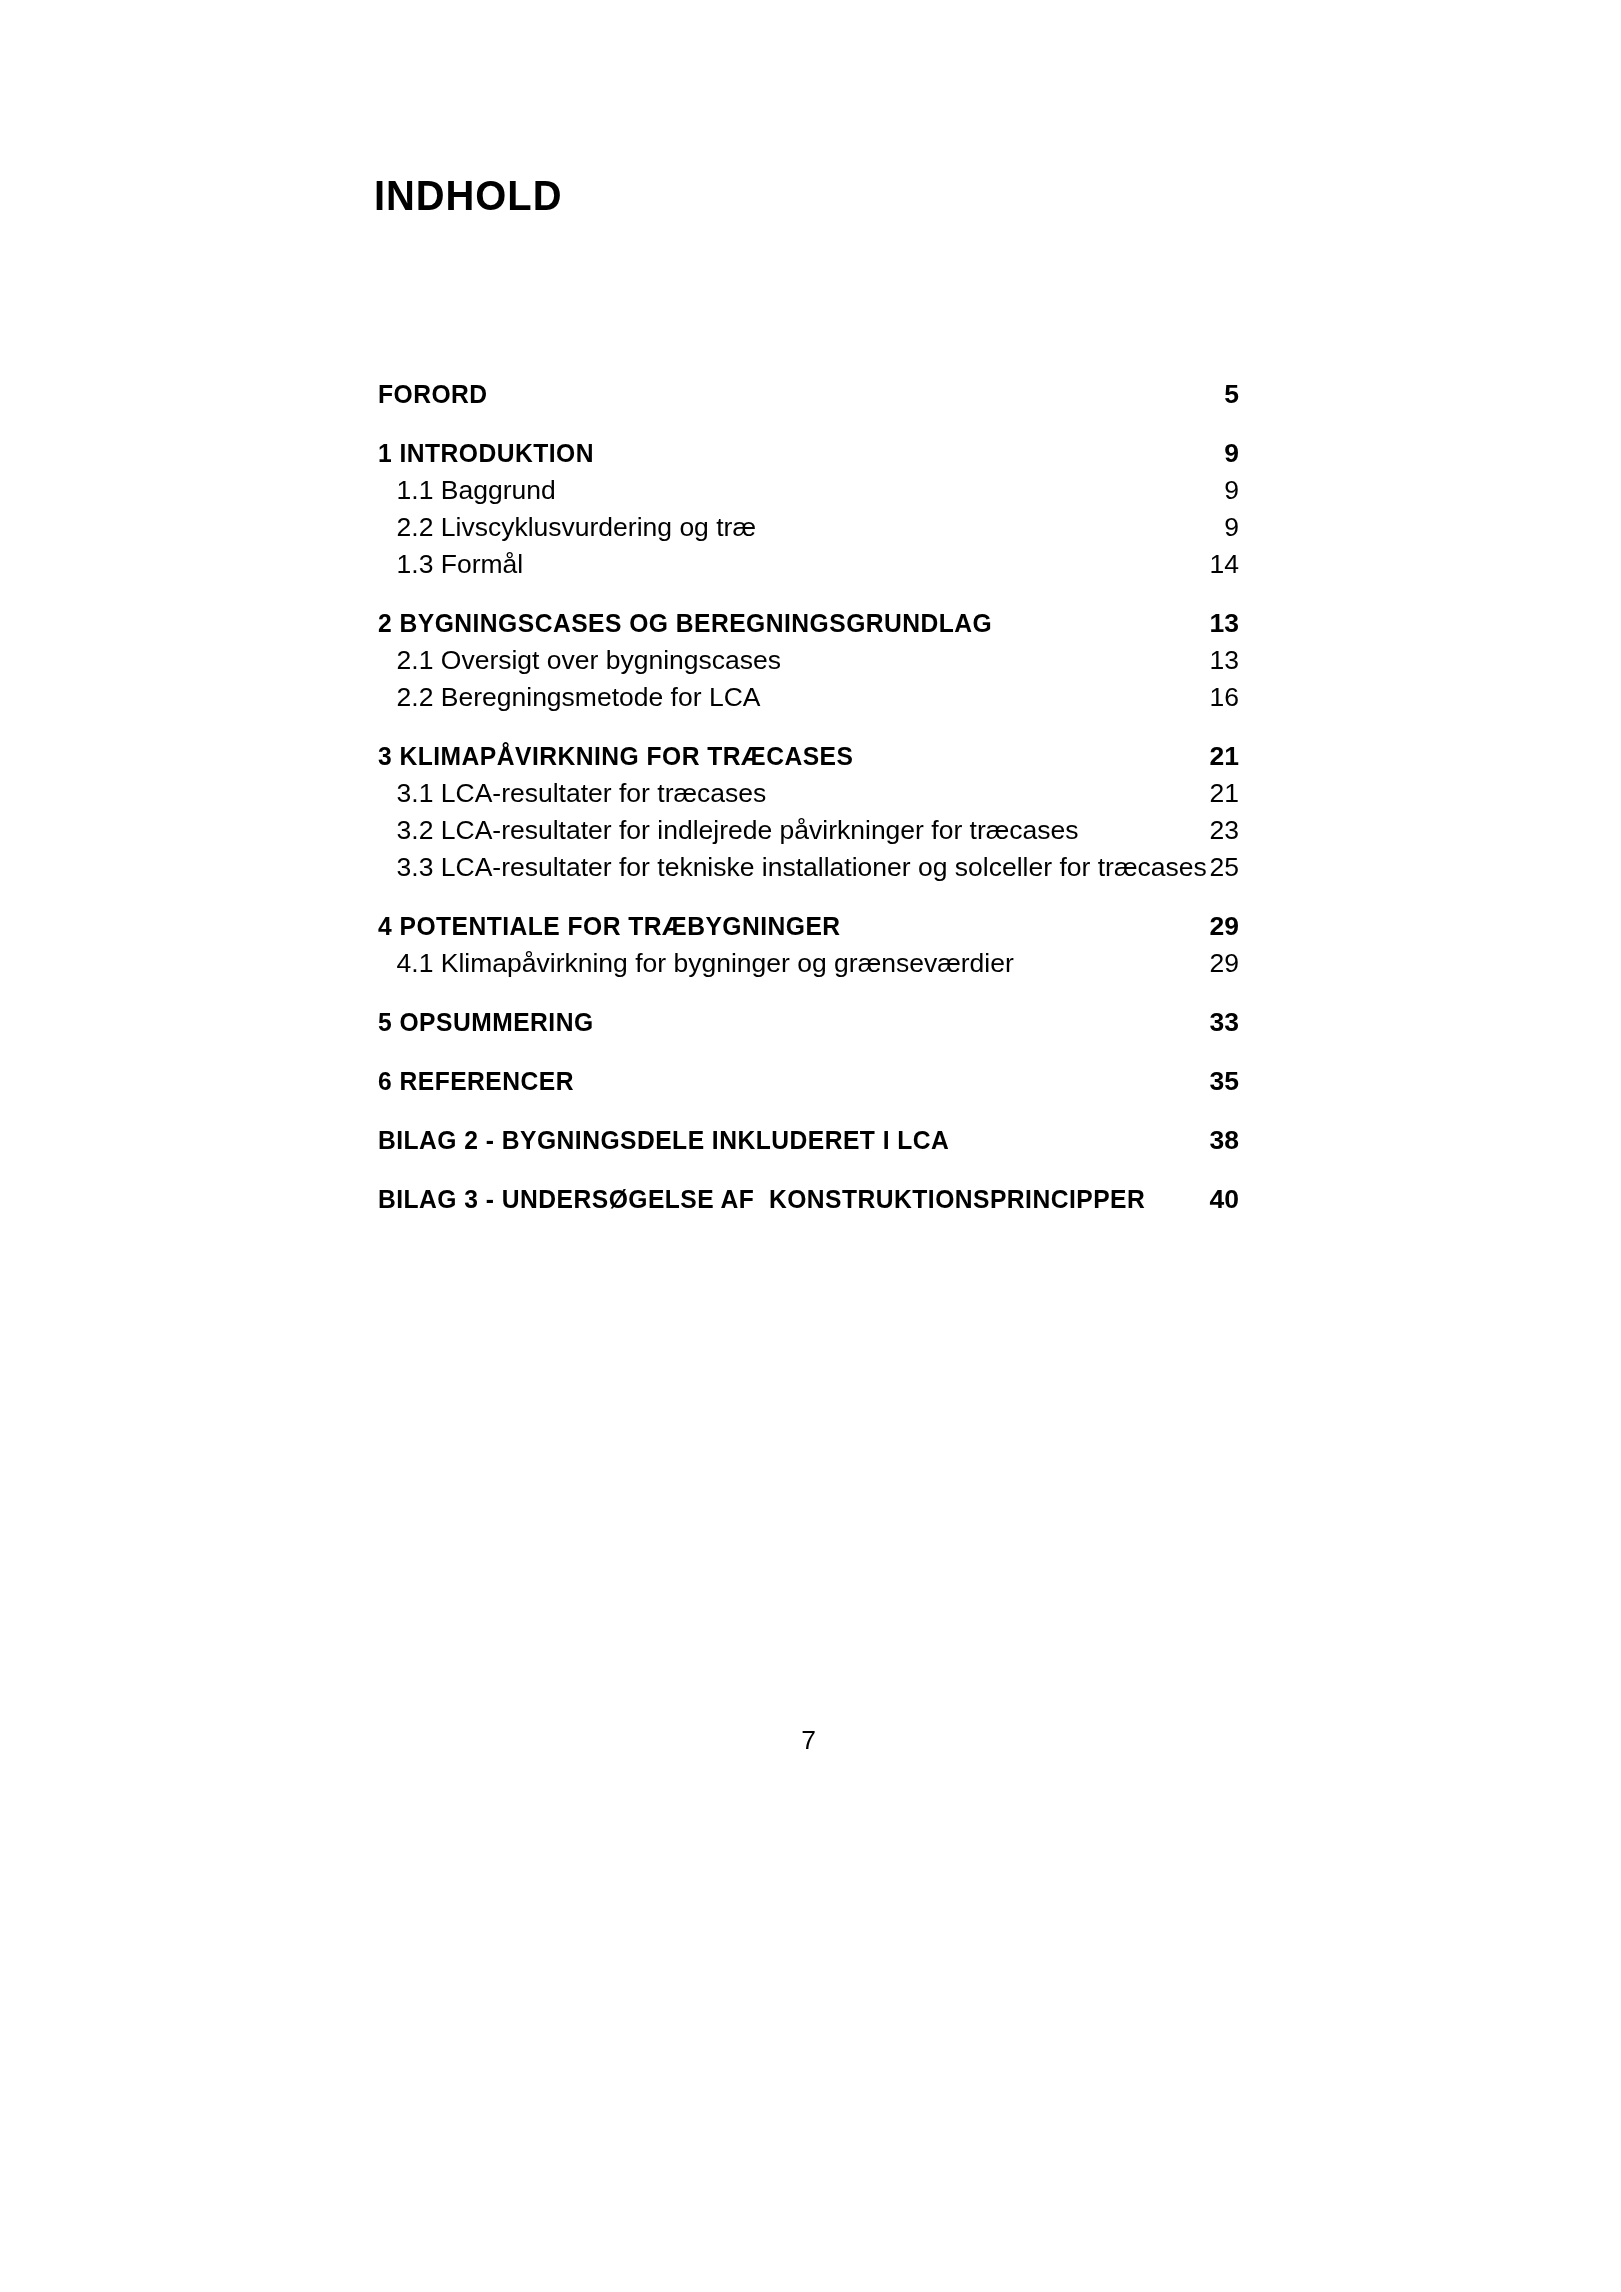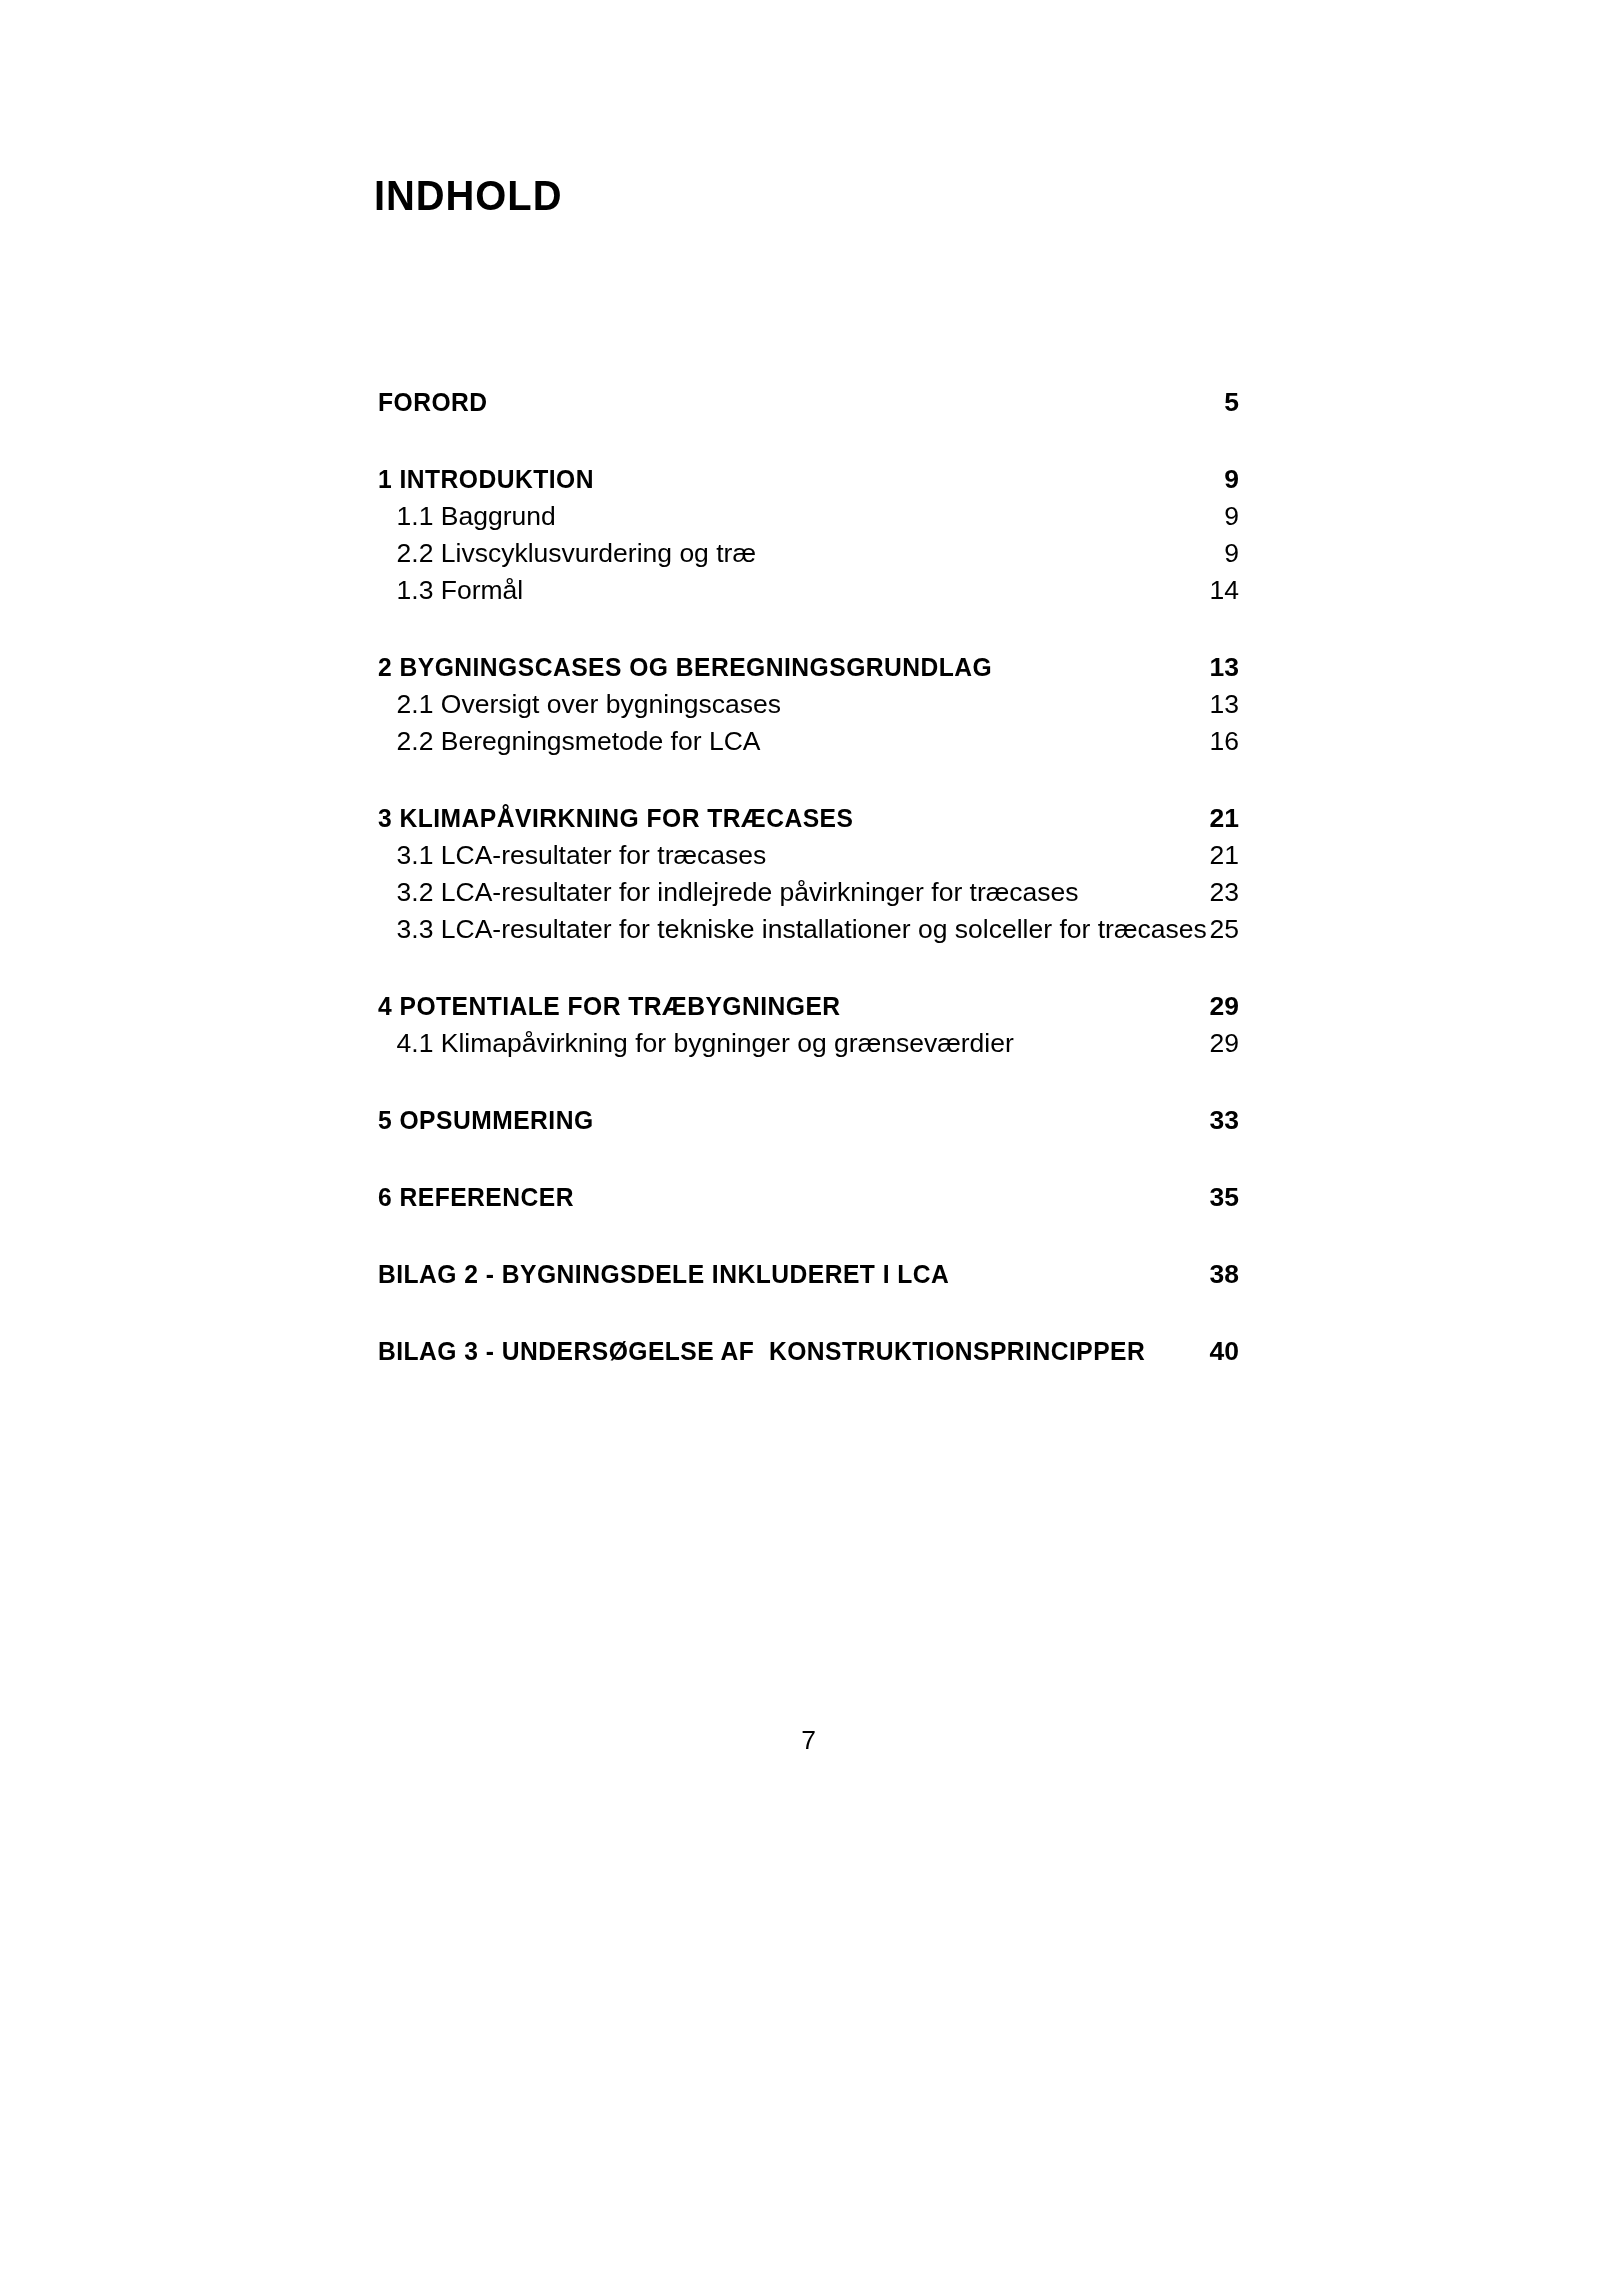--- a/index.html
+++ b/index.html
@@ -27,22 +27,22 @@
     transform: scaleX(0.95);
     transform-origin: 0 0;
     white-space: pre;
   }
   .toc {
     position: absolute;
     left: 378px;
     top: 376px;
     width: 861px;
   }
-  .toc-group { margin-top: 40px; }
-  .toc-group:first-child { margin-top: 8px; text-decoration: underline; }
+  .toc-group { margin-top: 22px; }
+  .toc-group:first-child { margin-top: 0; text-decoration: underline; }
   .toc-row {
     position: relative;
     height: 37px;
     line-height: 37px;
     font-size: 26.5px;
   }
   .toc-row.level2 { padding-left: 18.6px; }
   .toc-row.bold { font-weight: 700; }
   .toc-label {
     display: inline-block;

